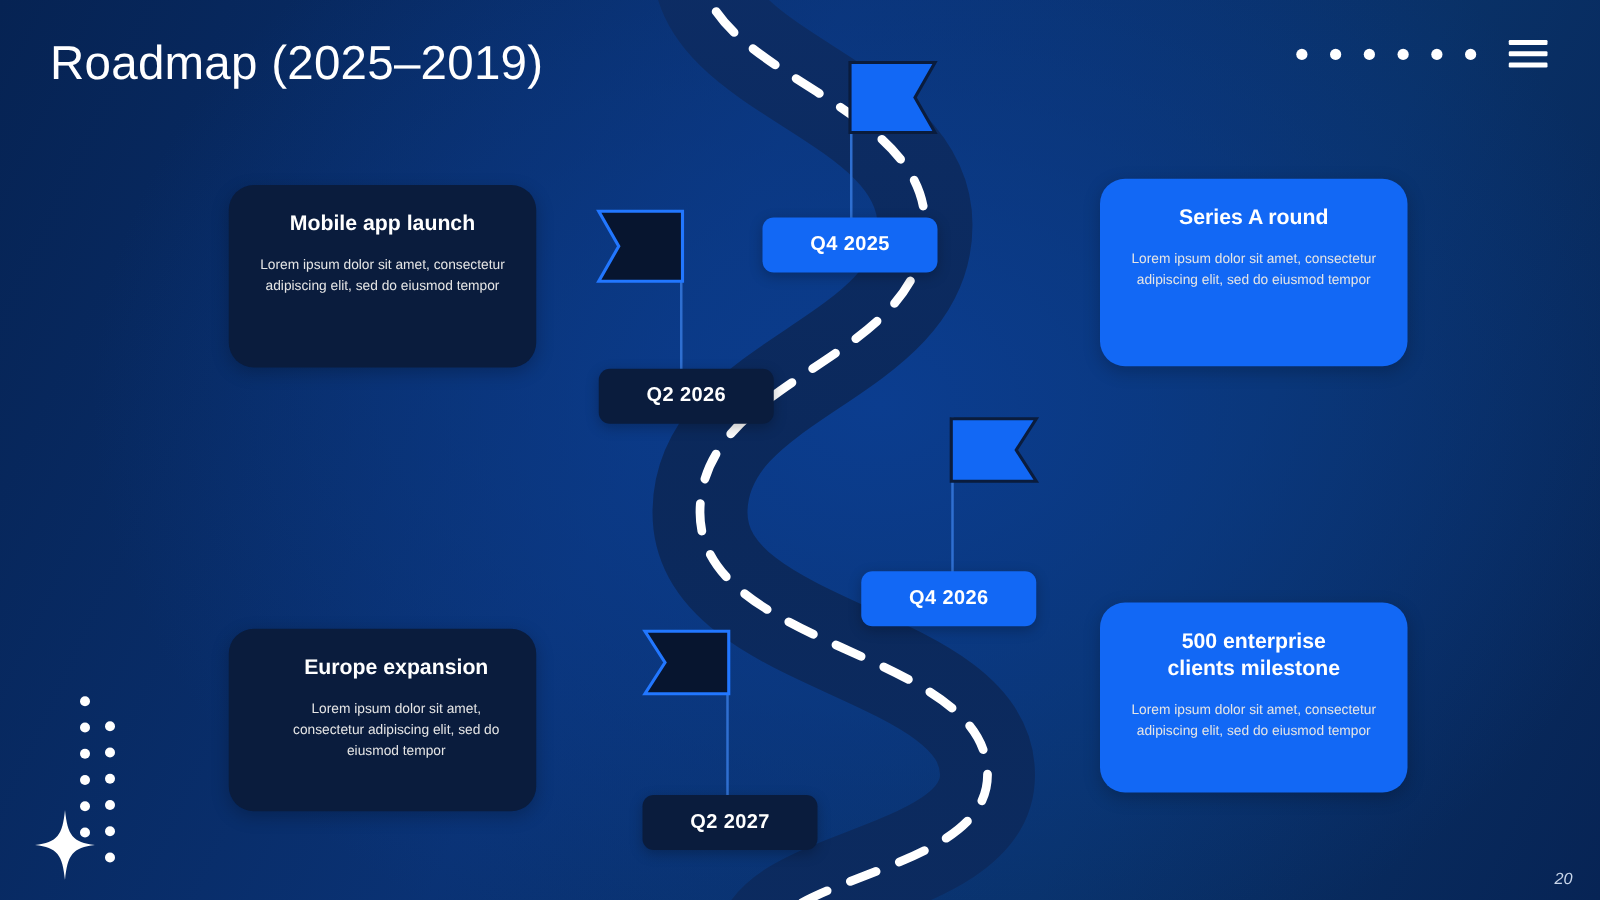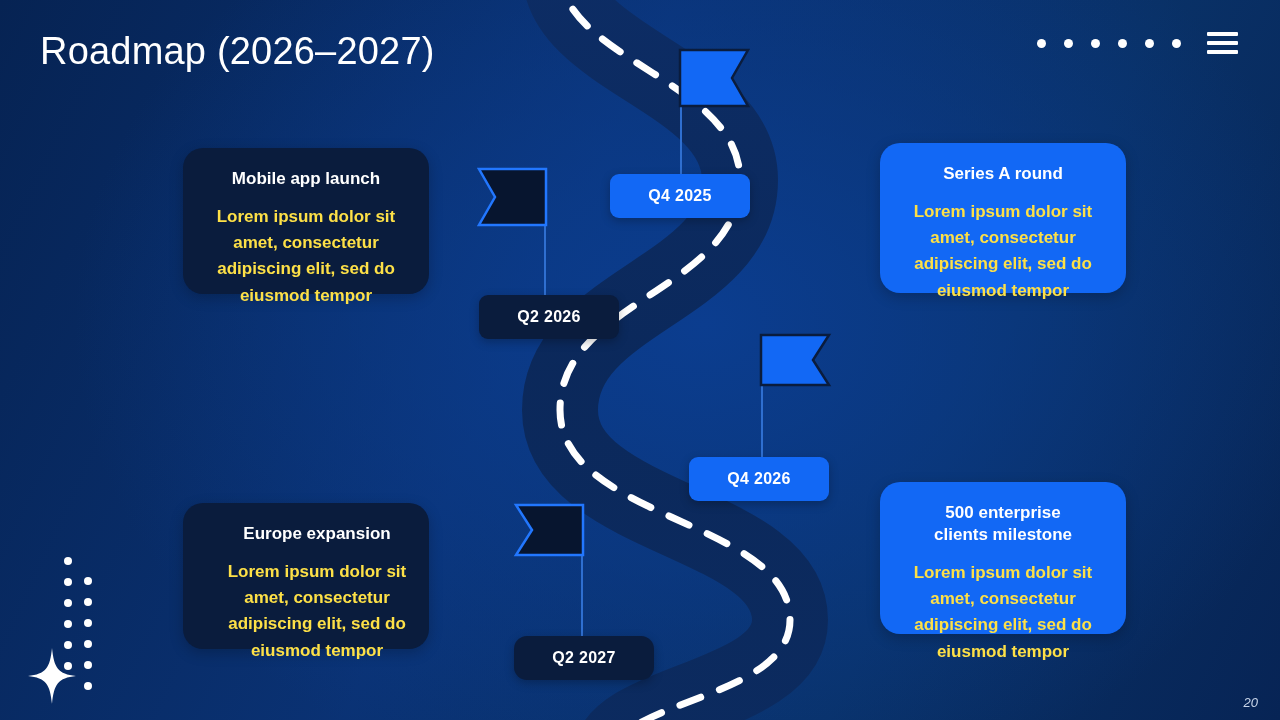--- a/index.html
+++ b/index.html
@@ -83,24 +83,24 @@
     color:#ffffff;
   }
   .card-title {
     font-size:17px;
     font-weight:700;
     line-height:1.28;
     margin-bottom:14px;
     white-space:pre-line;
   }
   .card-body {
-    font-size:17px;
+    font-size:11px;
     line-height:1.55;
-    color:#fde047;
-    font-weight:700;
+    color:#e5e5e5;
+    font-weight:400;
   }
 
   #card-mobile-app-launch { left:183px; top:148px; height:146px; }
   #card-europe-expansion  { left:183px; top:503px; height:146px;padding-left:40px; }
   #card-series-a-round    { left:880px; top:143px; height:150px; }
   #card-enterprise-clients{ left:880px; top:482px; height:152px; }
 
   
   .milestone-pill {
     position:absolute;
@@ -115,21 +115,21 @@
     letter-spacing:0.3px;
     padding:12px 22px;
     box-shadow:0 3px 10px rgba(0,0,0,0.25);
   }
   .milestone-pill.bright { background:#1268f5; }
   .milestone-pill.dark   { background:#0a1c3d; }
 
   #pill-q4-2025 { left:610px; top:174px; width:140px; }
   #pill-q2-2026 { left:479px; top:295px; width:140px; }
   #pill-q4-2026 { left:689px; top:457px; width:140px;text-align:right; }
-  #pill-q2-2027 { left:514px; top:636px; width:140px;border-radius:13px; }
+  #pill-q2-2027 { left:514px; top:636px; width:140px; }
 
   
   .flag { position:absolute; }
   .flag svg { display:block; overflow:visible; }
 
   #flag-q4-2025 { left:676px; top:45px; }
   #flag-q2-2026 { left:474px; top:164px; }
   #flag-q4-2026 { left:757px; top:330px; }
   #flag-q2-2027 { left:511px; top:500px; }
 
@@ -181,21 +181,21 @@
              C 560,520 790,520 790,620
              C 790,700 610,700 610,760" fill="none" stroke="url(#roadGrad)" stroke-width="76" stroke-linecap="butt" opacity="0.92"></path>
 
     <path d="M 560,-30
              C 560,60 740,80 740,180
              C 740,290 560,300 560,410
              C 560,520 790,520 790,620
              C 790,700 610,700 610,760" fill="none" stroke="#ffffff" stroke-width="7" stroke-linecap="round" stroke-dasharray="22 20"></path>
   </svg>
 
-  <div id="page-title">Roadmap (2026–2027)</div>
+  <div id="page-title">Roadmap (2025–2019)</div>
 
   <div id="top-right">
     <div id="pager-dots">
       <span class="pager-dot"></span>
       <span class="pager-dot"></span>
       <span class="pager-dot"></span>
       <span class="pager-dot"></span>
       <span class="pager-dot"></span>
       <span class="pager-dot"></span>
     </div>

